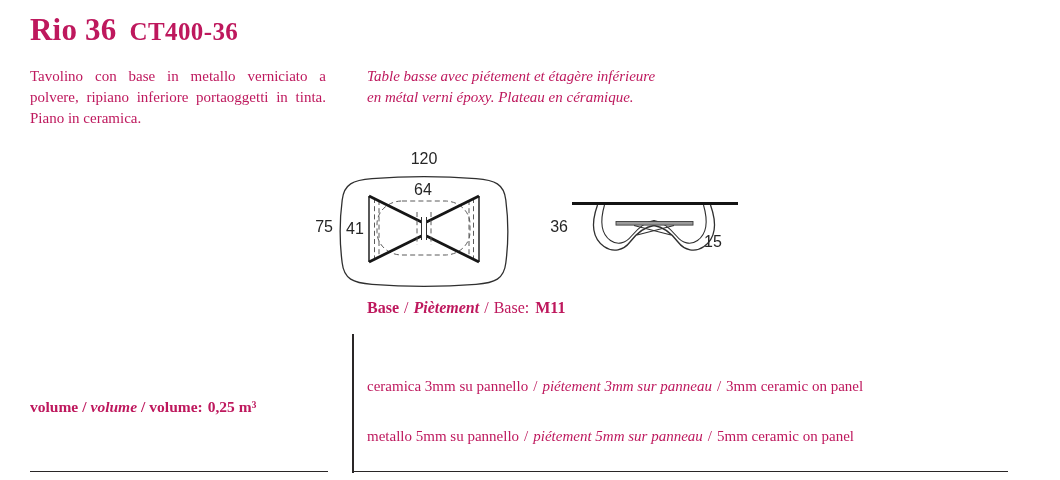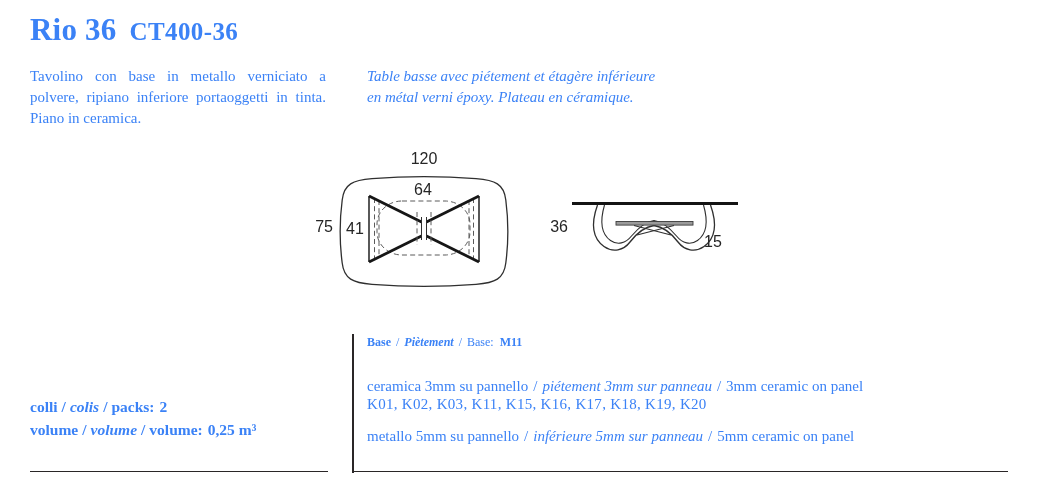--- a/index.html
+++ b/index.html
@@ -1,35 +1,35 @@
 <!DOCTYPE html>
 <html><head>
 <meta charset="utf-8">
 <style>
   html,body{margin:0;padding:0;background:#ffffff;}
   .sheet{
     position:relative;width:1060px;height:480px;background:#ffffff;overflow:hidden;
-    font-family:"Liberation Serif","DejaVu Serif",serif;color:#3b82f6;
+    font-family:"Liberation Serif","DejaVu Serif",serif;color:#be185d;
   }
   .abs{position:absolute;}
   
   .title-row{left:30px;top:12px;white-space:nowrap;}
   .product-name{font-size:31px;font-weight:bold;letter-spacing:0.2px;}
   .product-code{font-size:25px;font-weight:bold;margin-left:13px;letter-spacing:0.4px;}
   
   .desc{font-size:15px;line-height:21px;top:66px;}
   .desc-it{left:30px;width:296px;text-align:justify;}
   .desc-fr{left:367px;width:302px;font-style:italic;}
   .desc-en{left:698px;width:307px;text-align:justify;}
   
   .vrule{left:352px;top:334px;width:1.5px;height:139px;background:#2a2627;}
   .hrule-left{left:30px;top:470.5px;width:298px;height:1.6px;background:#2a2627;}
   .hrule-right{left:352px;top:470.5px;width:656px;height:1.6px;background:#2a2627;}
   
-  .base-row{left:367px;top:299px;font-size:12px;margin-top:36px;}
+  .base-row{left:367px;top:299px;font-size:16px;}
   .piano-head{left:367px;top:337px;font-size:16px;}
   .b{font-weight:bold;}
   .bi{font-weight:bold;font-style:italic;}
   .i{font-style:italic;}
   .sep{margin:0 5px;}
   .val{font-weight:bold;margin-left:6px;}
   
   .option{font-size:15px;line-height:18px;}
   .option-1{left:367px;top:377px;}
   .option-2{left:367px;top:427px;}
@@ -110,33 +110,29 @@
     <span class="b">Base</span><span class="sep">/</span><span class="bi">Piètement</span><span class="sep">/</span><span>Base:</span><span class="val">M11</span>
   </div>
 
   <div class="abs vrule"></div>
 
 
   <div class="abs option option-1">
     <div>
       <span>ceramica 3mm su pannello</span><span class="sep">/</span><span class="i">piétement 3mm sur panneau</span><span class="sep">/</span><span>3mm ceramic on panel</span>
     </div>
-    <div class="codes">K01, K02, K03, K11, K15, K16, K17, K18, K19, K20</div>
   </div>
 
   <div class="abs option option-2">
     <div>
-      <span>metallo 5mm su pannello</span><span class="sep">/</span><span class="i">inférieure 5mm sur panneau</span><span class="sep">/</span><span>5mm ceramic on panel</span>
+      <span>metallo 5mm su pannello</span><span class="sep">/</span><span class="i">piétement 5mm sur panneau</span><span class="sep">/</span><span>5mm ceramic on panel</span>
     </div>
   </div>
 
   <div class="abs logistics">
-    <div>
-      <span>colli</span><span class="sep">/</span><span class="bi">colis</span><span class="sep">/</span><span>packs:</span><span class="log-val">2</span>
-    </div>
     <div>
       <span>volume</span><span class="sep">/</span><span class="bi">volume</span><span class="sep">/</span><span>volume:</span><span class="log-val">0,25 m³</span>
     </div>
   </div>
 
   <div class="abs hrule-left"></div>
   <div class="abs hrule-right"></div>
 
 </div>
 

